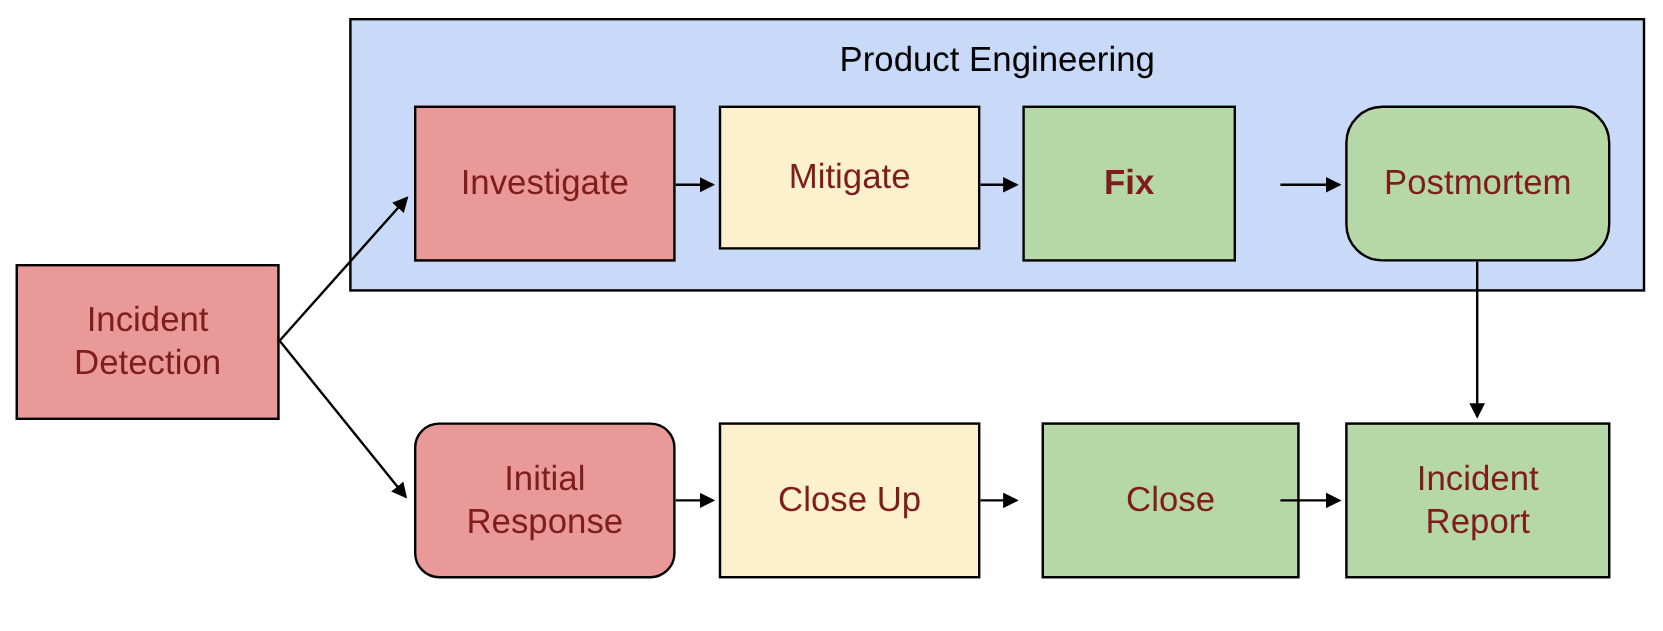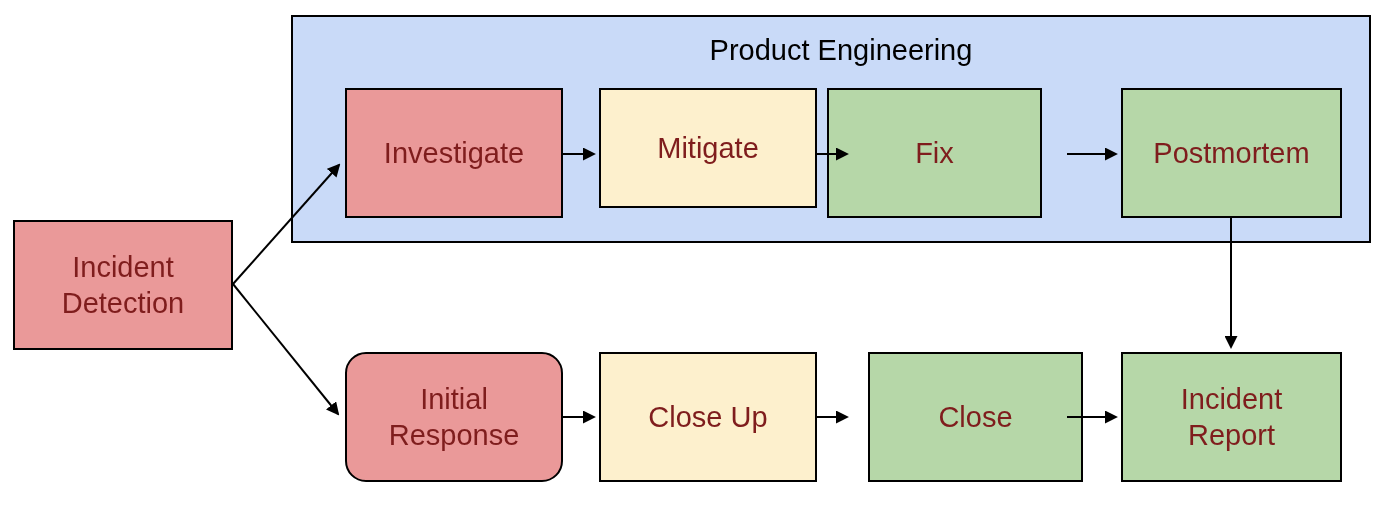--- a/index.html
+++ b/index.html
@@ -25,41 +25,40 @@
   #lane-bot  { left: 291px; top: 273px; width: 1080px; height: 244px; }
   .lane-title {
     position: absolute;
     left: 0;
     width: 100%;
     text-align: center;
     font-size: 29px;
     line-height: 32px;
     color: #000000;
     white-space: nowrap;
-    margin-left: 10px;
   }
   #lane-top .lane-title { top: 17px; }
   #lane-bot .lane-title { top: 25px; }
   .node {
     position: absolute;
     border: 2px solid #000000;
     box-sizing: border-box;
     display: flex;
     align-items: center;
     justify-content: center;
     text-align: center;
     font-size: 29px;
     line-height: 36px;
     color: #7f1d1d;
     white-space: pre-line;
   }
   #n-detect   { left: 13px;   top: 220px; width: 220px; height: 130px; }
   #n-invest   { left: 345px;  top: 88px;  width: 218px; height: 130px; }
   #n-mitigate { left: 599px;  top: 88px;  width: 218px; height: 120px; }
-  #n-fix      { left: 827px;  top: 88px;  width: 215px; height: 130px; }
+  #n-fix      { left: 852px;  top: 88px;  width: 178px; height: 130px; font-weight: bold; }
   #n-postm    { left: 1121px; top: 88px;  width: 221px; height: 130px; }
   #n-initial  { left: 345px;  top: 352px; width: 218px; height: 130px; border-radius: 21px; }
   #n-follow   { left: 599px;  top: 352px; width: 218px; height: 130px; }
   #n-close    { left: 852px;  top: 352px; width: 215px; height: 130px; }
   #n-report   { left: 1121px; top: 352px; width: 221px; height: 130px; }
   svg.arrows {
     position: absolute;
     left: 0; top: 0;
     width: 1386px;
     height: 526px;
@@ -79,21 +78,21 @@
     <div class="lane-title">Product Engineering</div>
   </div>
 
 
   <div class="node" id="n-detect" style="background-color: rgb(234, 153, 153);">Incident
 Detection</div>
 
   <div class="node" id="n-invest" style="background-color: rgb(234, 153, 153);">Investigate</div>
   <div class="node" id="n-mitigate" style="background-color: rgb(253, 240, 205);">Mitigate</div>
   <div class="node" id="n-fix" style="background-color: rgb(182, 215, 168);">Fix</div>
-  <div class="node" id="n-postm" style="background-color: rgb(182, 215, 168);">Postmortem</div>
+  <div class="node" id="n-postm" style="background-color: rgb(182, 215, 168); border-radius: 31px;">Postmortem</div>
 
   <div class="node" id="n-initial" style="background-color: rgb(234, 153, 153);">Initial
 Response</div>
   <div class="node" id="n-follow" style="background-color: rgb(253, 240, 205);">Close Up</div>
   <div class="node" id="n-close" style="background-color: rgb(182, 215, 168); margin-left: 16px;">Close</div>
   <div class="node" id="n-report" style="background-color: rgb(182, 215, 168);">Incident
 Report</div>
 
   <svg class="arrows" viewBox="0 0 1386 526" xmlns="http://www.w3.org/2000/svg">
     <defs>

